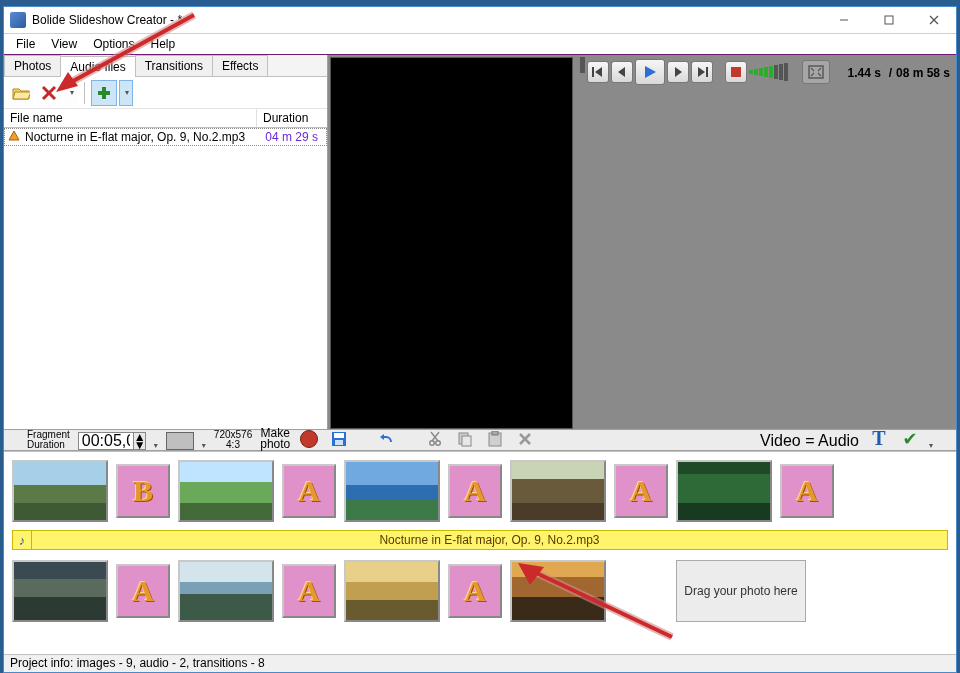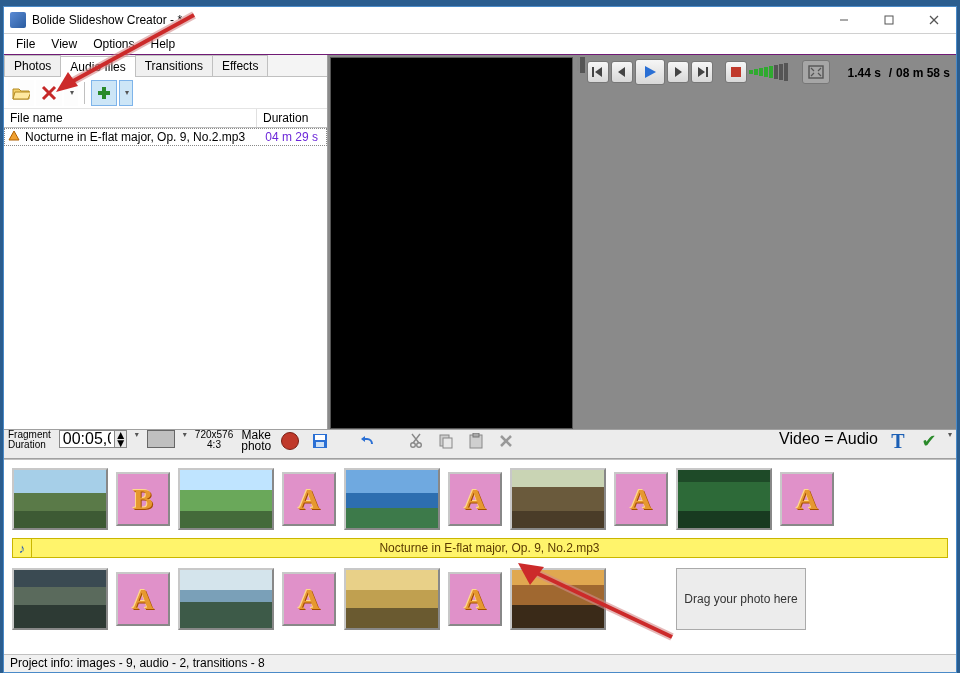--- a/index.html
+++ b/index.html
@@ -41,21 +41,21 @@
   .scrub .playhead { position:absolute; left:2px; top:-1px; width:5px; height:16px; background:#555; }
   .playerbar { height:34px; background:#8a8a8a; display:flex; align-items:center; padding:0 6px; gap:2px; }
   .pbtn { width:22px; height:22px; background:linear-gradient(#f6f6f6,#d8d8d8); border:1px solid #777; border-radius:3px; display:flex; align-items:center; justify-content:center; }
   .pbtn.play { width:30px; height:26px; }
   .pbtn.stop svg rect { fill:#c0392b; }
   .volume { margin-left:auto; margin-right:12px; display:flex; align-items:center; gap:1px; }
   .volume .bar { width:4px; background:#2faa2f; }
   .fsbtn { width:28px; height:24px; background:#a6a6a6; border:1px solid #777; border-radius:3px; margin-right:16px; display:flex; align-items:center; justify-content:center; }
   .timecode { font-weight:bold; color:#000; background:#8a8a8a; font-size:14px; }
   
-  .mvbar { height:30px; background:#ececec; border-top:1px solid #a0a0a0; border-bottom:1px solid #a0a0a0; display:flex; align-items:flex-start; padding:0 4px; gap:8px; }
+  .mvbar { height:22px; background:#ececec; border-top:1px solid #a0a0a0; border-bottom:1px solid #a0a0a0; display:flex; align-items:flex-end; padding:0 23px; gap:8px; }
   .mvbar .lbl { font-size:10px; color:#000; line-height:10px; }
   .durbox { width:56px; height:18px; border:1px solid #888; background:#fff; font-size:16px; padding:1px 3px; }
   .spinner { width:12px; height:18px; border:1px solid #888; border-left:none; background:#e8e8e8; font-size:7px; display:flex; flex-direction:column; }
   .spinner div { flex:1; text-align:center; line-height:8px; }
   .swatch { width:28px; height:18px; background:#bfbfbf; border:1px solid #666; }
   .makevideo { font-weight:normal; font-size:11px; line-height:11px; text-align:center; }
   .tinybtn { width:22px; height:22px; display:flex; align-items:center; justify-content:center; border-radius:2px; }
   .recordbtn { background:#c0392b; border-radius:50%; width:18px; height:18px; border:1px solid #7a1f15; }
   .va { margin-left:auto; font-size:16px; color:#000; }
   .Tbtn { color:#1b5fb5; font-weight:bold; font-family:"Times New Roman",serif; font-size:20px; width:24px; text-align:center; }

